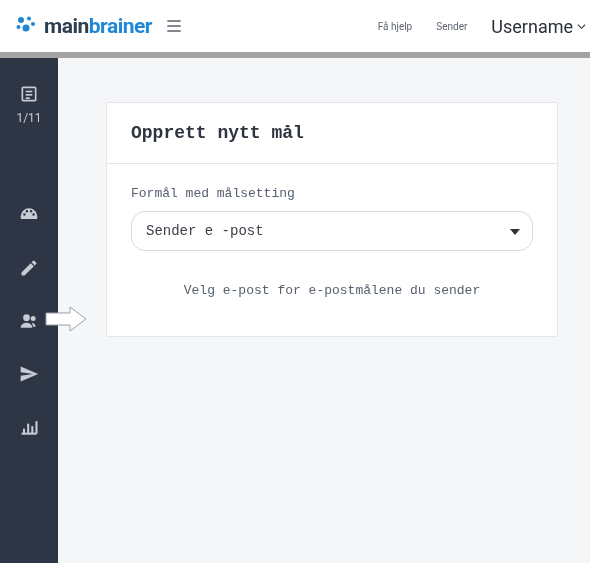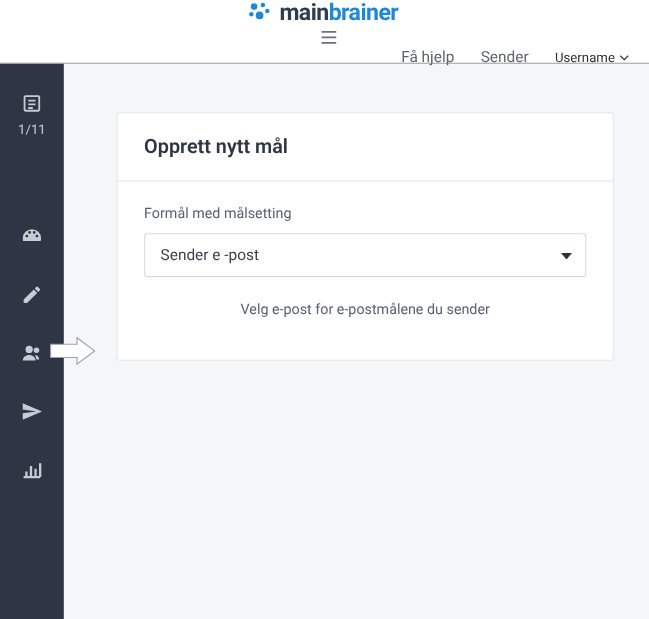--- a/index.html
+++ b/index.html
@@ -9,23 +9,22 @@
       width: 590px;
       height: 563px;
       overflow: hidden;
       position: relative;
     }
     .header {
       height: 58px;
       background: #fff;
       display: flex;
       align-items: center;
-      padding: 0 18px 0 14px;
-      border-bottom: 1px solid #a3a3a3;
-      flex-direction: column;
+      padding: 0 4px 0 14px;
+      border-bottom: 6px solid #a3a3a3;
     }
     .logo {
       display: flex;
       align-items: center;
       gap: 6px;
     }
     .logo-dots {
       width: 24px;
       height: 24px;
     }
@@ -44,26 +43,26 @@
       align-items: center;
     }
     .header-nav {
       margin-left: auto;
       display: flex;
       align-items: center;
       gap: 24px;
     }
     .nav-link {
       color: #5f6470;
-      font-size: 14px;
+      font-size: 10px;
       cursor: pointer;
     }
     .user-menu {
       color: #2c3038;
-      font-size: 12px;
+      font-size: 18px;
       cursor: pointer;
       display: flex;
       align-items: center;
       gap: 4px;
     }
     .sidebar {
       position: absolute;
       left: 0;
       top: 58px;
       bottom: 0;
@@ -88,20 +87,21 @@
     .step-count { font-size: 12px; }
     .sidebar-icon { width: 20px; height: 20px; }
     .sidebar-spacer { height: 20px; }
     .main {
       position: absolute;
       left: 58px;
       top: 58px;
       right: 0;
       bottom: 0;
       padding: 44px 32px 0 48px;
+      font-family: Liberation Mono, monospace;
     }
     .card {
       background: #fff;
       border: 1px solid #e4e6ea;
       border-radius: 2px;
     }
     .card-header {
       padding: 20px 24px;
       border-bottom: 1px solid #e4e6ea;
     }
@@ -115,37 +115,37 @@
       position: relative;
     }
     .field-label {
       font-size: 13px;
       color: #576070;
       margin-bottom: 10px;
     }
     .select {
       position: relative;
       border: 1px solid #d7dae0;
-      border-radius: 3px;
+      border-radius: 14px;
       height: 40px;
       display: flex;
       align-items: center;
       padding: 0 14px;
       font-size: 14px;
       color: #3a3f49;
       cursor: pointer;
       background: #fff;
     }
     .select .caret {
       position: absolute;
       right: 12px;
       top: 50%;
       transform: translateY(-50%);
     }
-    .field-group { margin-bottom: 22px; }
+    .field-group { margin-bottom: 32px; }
     .highlight-wrap {
       position: relative;
       padding: 10px;
       margin: -10px -20px -10px -10px;
     }
     .highlight-box {
       position: absolute;
       inset: 0;
       border: 7px solid #3ec7b4;
       border-radius: 6px;

